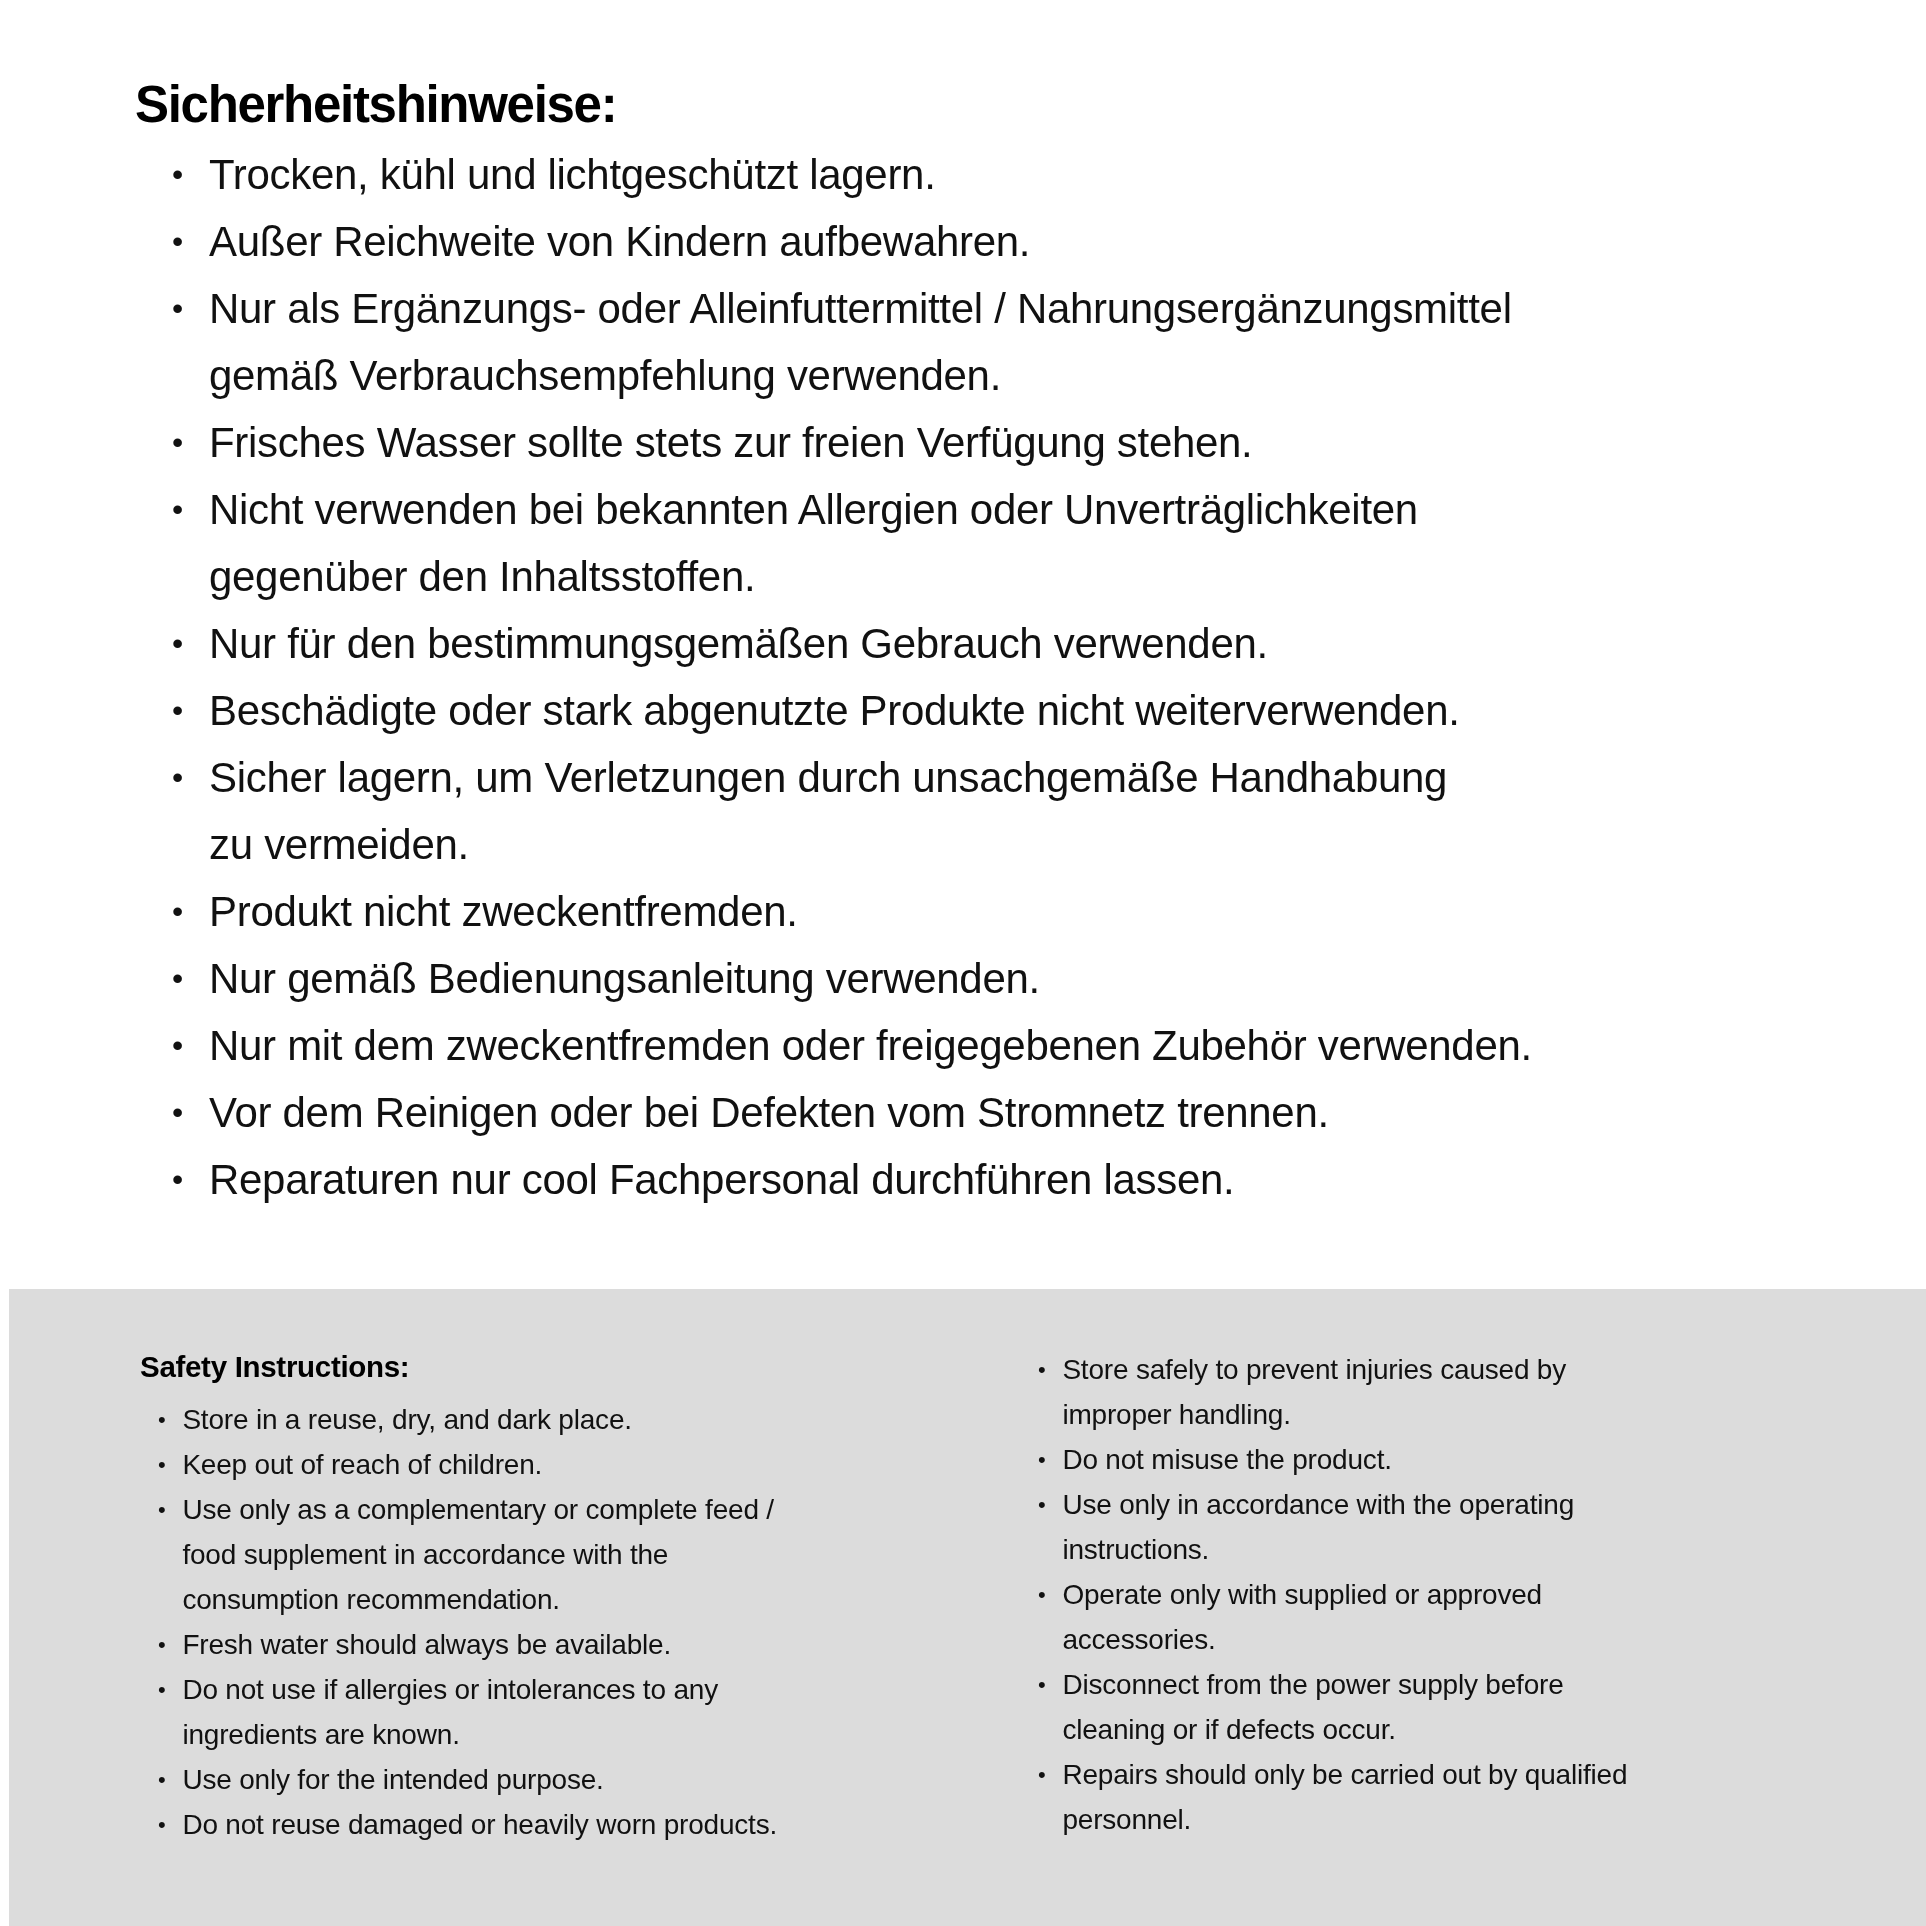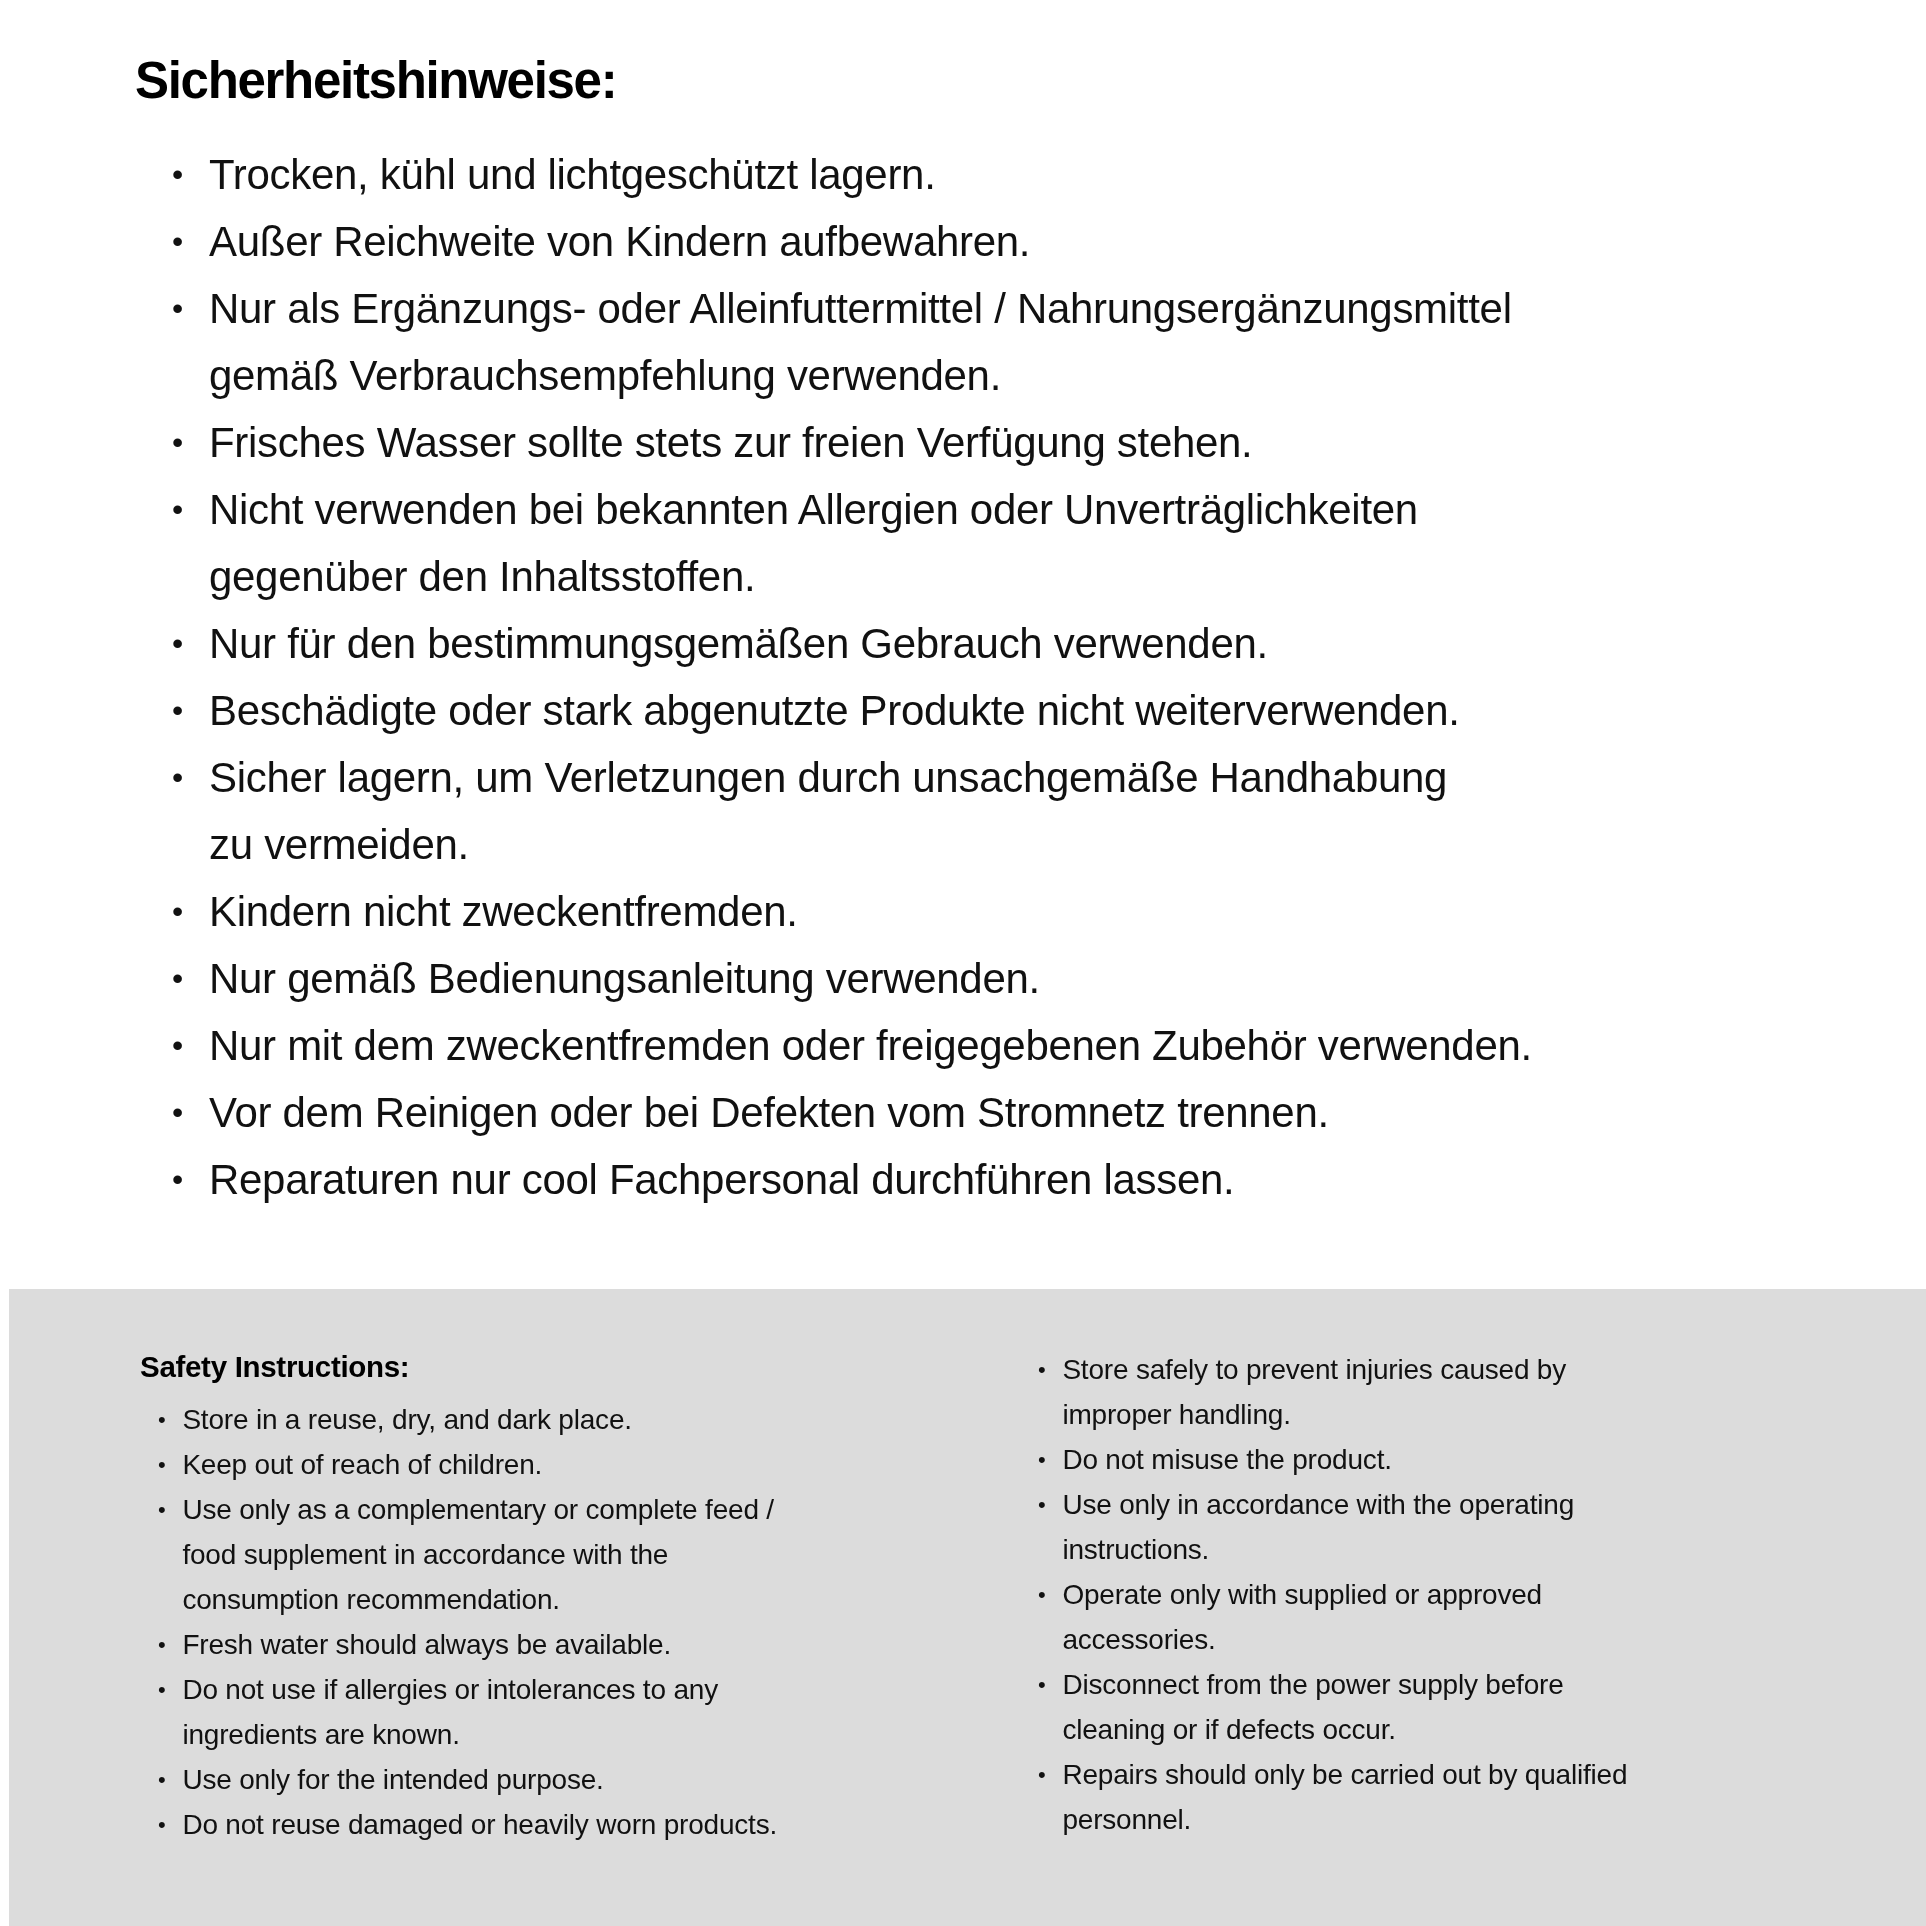--- a/index.html
+++ b/index.html
@@ -14,21 +14,21 @@
     background: var(--bg, #ffffff);
     font-family: "Liberation Sans", sans-serif;
     color: var(--text, #111111);
     overflow: hidden;
   }
 
   
   .de-heading {
     position: absolute;
     left: 135px;
-    top: 51px;
+    top: 75px;
     font-size: 51px;
     font-weight: 700;
     letter-spacing: -1.3px;
     color: #000000;
     margin: 0;
   }
   .de-list {
     position: absolute;
     left: 172px;
     top: 141px;
@@ -97,21 +97,21 @@
     <h1 class="de-heading">Sicherheitshinweise:</h1>
     <div class="de-list" id="de-list">
         <div class="li"><span class="bullet">•</span><span class="txt">Trocken, kühl und lichtgeschützt lagern.</span></div>
         <div class="li"><span class="bullet">•</span><span class="txt">Außer Reichweite von Kindern aufbewahren.</span></div>
         <div class="li"><span class="bullet">•</span><span class="txt">Nur als Ergänzungs- oder Alleinfuttermittel / Nahrungsergänzungsmittel<br>gemäß Verbrauchsempfehlung verwenden.</span></div>
         <div class="li"><span class="bullet">•</span><span class="txt">Frisches Wasser sollte stets zur freien Verfügung stehen.</span></div>
         <div class="li"><span class="bullet">•</span><span class="txt">Nicht verwenden bei bekannten Allergien oder Unverträglichkeiten<br>gegenüber den Inhaltsstoffen.</span></div>
         <div class="li"><span class="bullet">•</span><span class="txt">Nur für den bestimmungsgemäßen Gebrauch verwenden.</span></div>
         <div class="li"><span class="bullet">•</span><span class="txt">Beschädigte oder stark abgenutzte Produkte nicht weiterverwenden.</span></div>
         <div class="li"><span class="bullet">•</span><span class="txt">Sicher lagern, um Verletzungen durch unsachgemäße Handhabung<br>zu vermeiden.</span></div>
-        <div class="li"><span class="bullet">•</span><span class="txt">Kindern nicht zweckentfremden.</span></div>
+        <div class="li"><span class="bullet">•</span><span class="txt">Produkt nicht zweckentfremden.</span></div>
         <div class="li"><span class="bullet">•</span><span class="txt">Nur gemäß Bedienungsanleitung verwenden.</span></div>
         <div class="li"><span class="bullet">•</span><span class="txt">Nur mit dem zweckentfremden oder freigegebenen Zubehör verwenden.</span></div>
         <div class="li"><span class="bullet">•</span><span class="txt">Vor dem Reinigen oder bei Defekten vom Stromnetz trennen.</span></div>
         <div class="li"><span class="bullet">•</span><span class="txt">Reparaturen nur cool Fachpersonal durchführen lassen.</span></div>
       </div>
   </section>
 
   <section class="en-panel">
     <h2 class="en-heading">Safety Instructions:</h2>
     <div class="en-list left" id="en-left-list">

